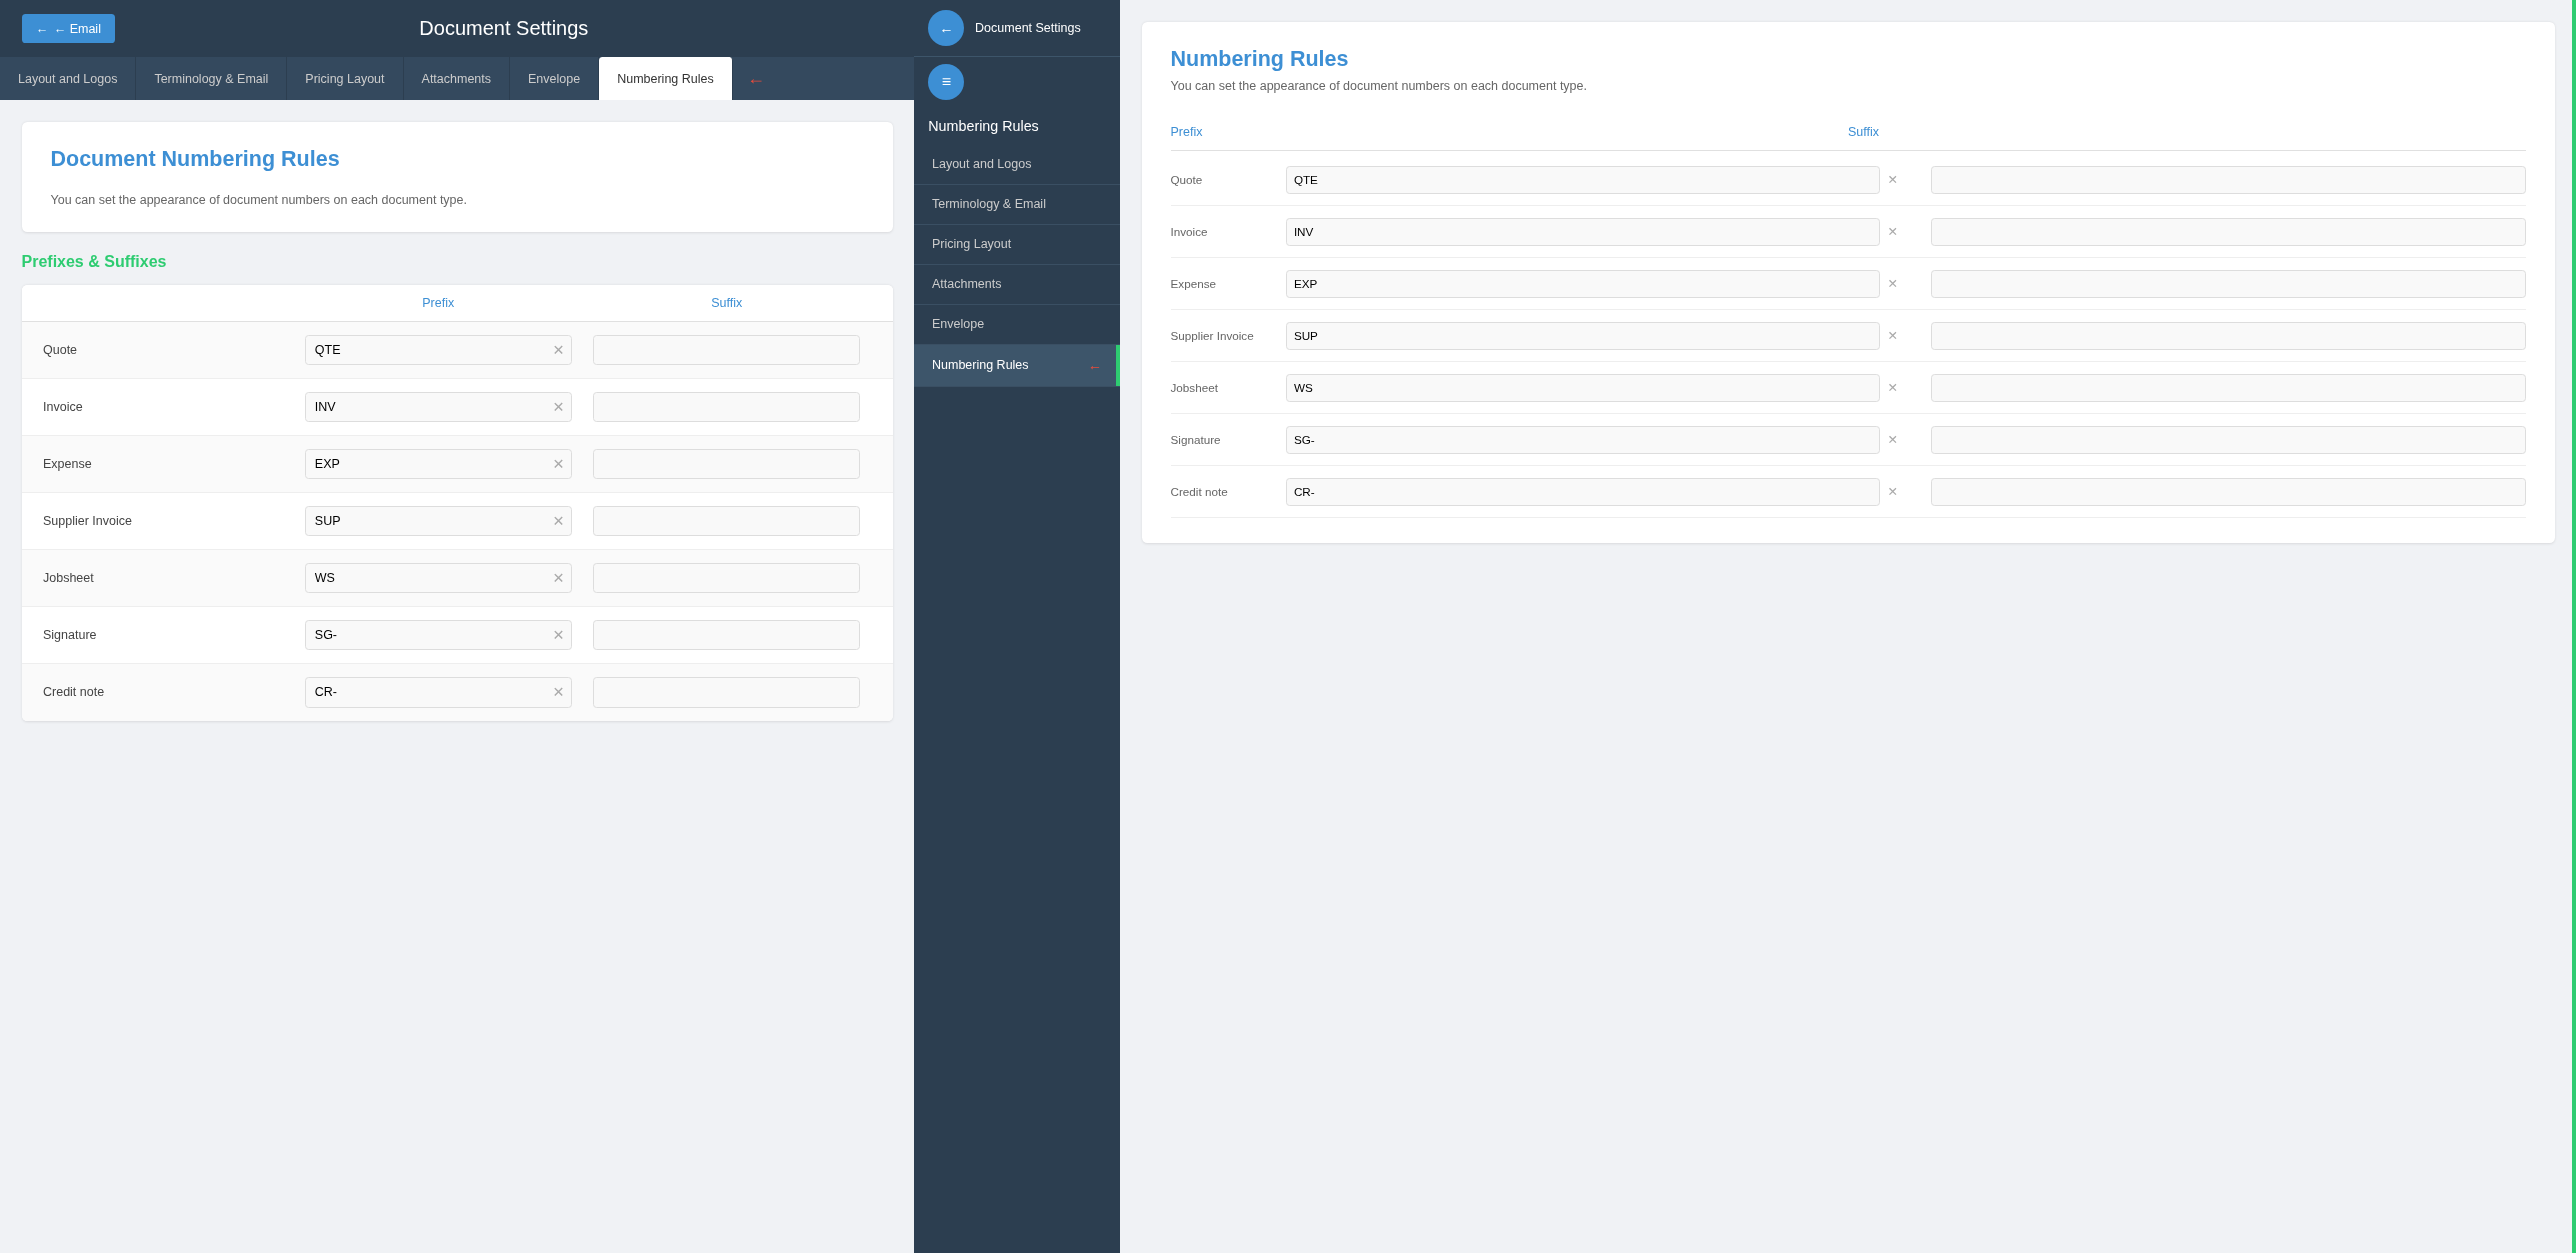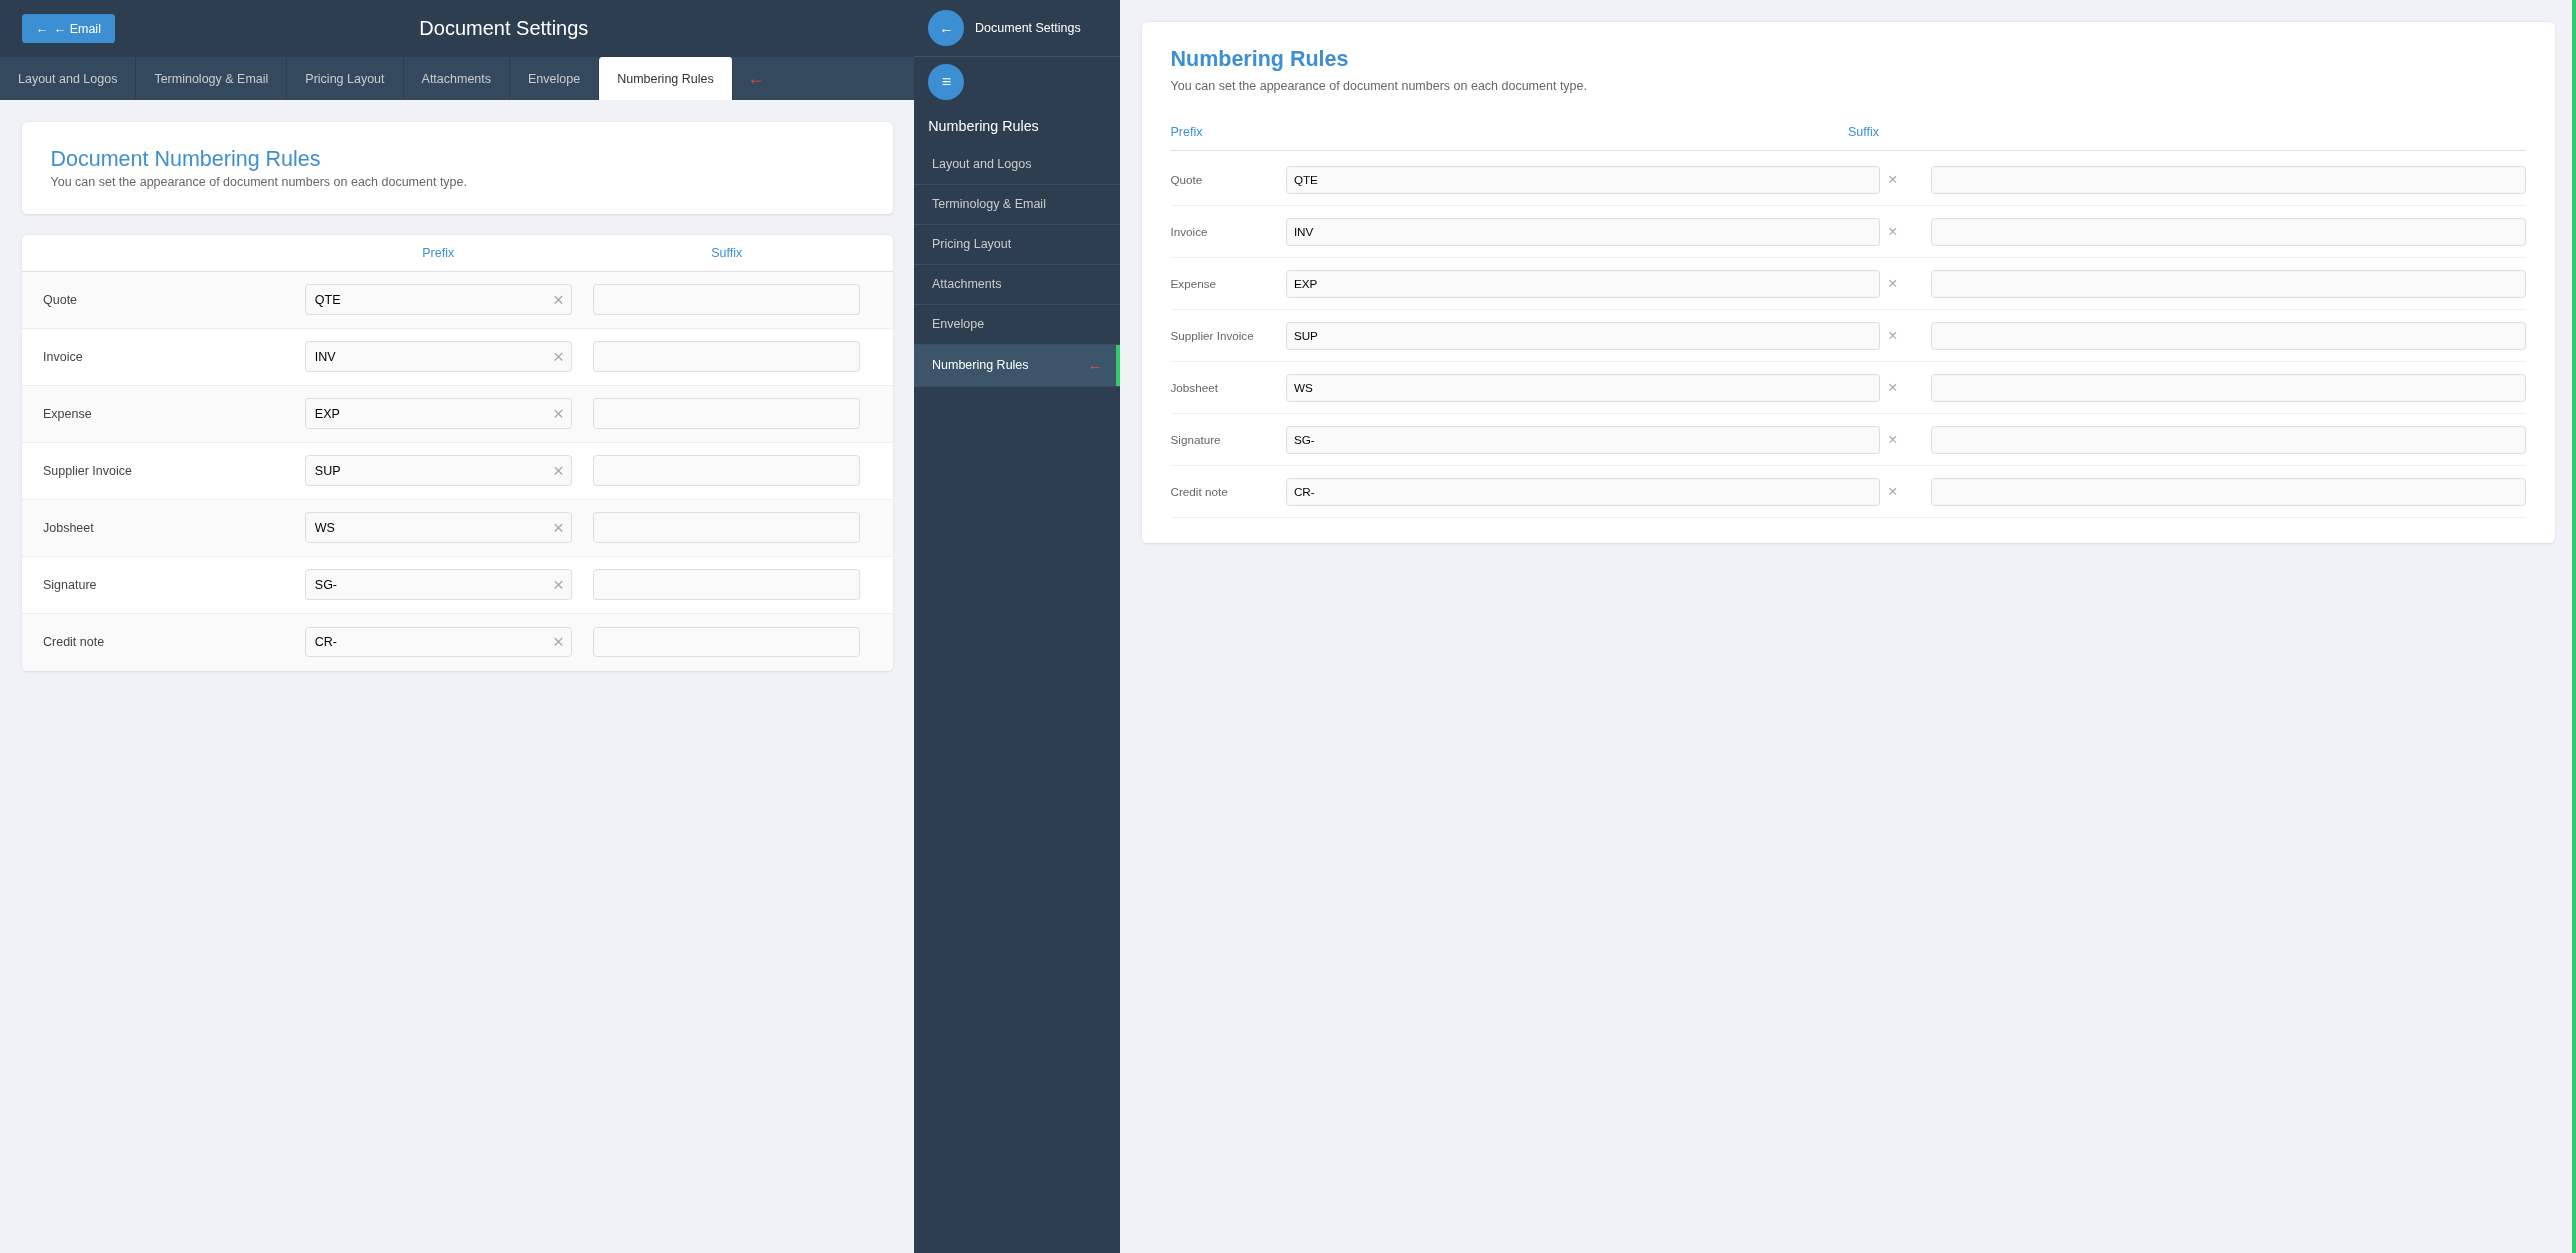--- a/index.html
+++ b/index.html
@@ -15,21 +15,21 @@
     .tab-bar { background: #34495e; display: flex; align-items: stretch; height: 43px; }
     .tab { padding: 0 18px; color: #ccc; font-size: 12.5px; cursor: pointer; display: flex; align-items: center; border-right: 0.9px solid #2c3e50; }
     .tab.active { background: white; color: #333; font-weight: 500; border-radius: 3.6px 3.6px 0 0; }
 
     .tab-arrow { display: flex; align-items: center; padding: 0 14.3px; }
     .arrow-right { color: #e74c3c; font-size: 18px; }
 
     .content-area { flex: 1; background: #f0f2f5; padding: 21.5px; overflow-y: auto; }
 
     .section-card { background: white; border-radius: 5.4px; padding: 25px 29px; margin-bottom: 21.5px; box-shadow: 0 0.9px 2.7px rgba(0,0,0,0.1); }
-    .section-title { font-size: 21.5px; font-weight: 400; color: #3d8fd4; margin-bottom: 3px; }
+    .section-title { font-size: 21.5px; font-weight: 700; color: #3d8fd4; margin-bottom: 21px; }
     .section-subtitle { font-size: 12.5px; color: #666; }
 
     .prefixes-title { font-size: 16px; font-weight: 600; color: #2ecc71; margin-bottom: 14.3px; }
 
     .table-container { background: white; border-radius: 5.4px; box-shadow: 0 0.9px 2.7px rgba(0,0,0,0.1); overflow: hidden; }
 
     .table-header { display: grid; grid-template-columns: 251px 1fr 1fr; padding: 10.8px 21.5px; background: white; border-bottom: 0.9px solid #e0e0e0; }
     .col-header { font-size: 12.5px; font-weight: 500; color: #3d8fd4; }
     .col-header.center { text-align: center; }
 
@@ -117,20 +117,21 @@
   </div>
 
   <div class="content-area">
 
     <div class="section-card">
       <div class="section-title">Document Numbering Rules</div>
       <div class="section-subtitle">You can set the appearance of document numbers on each document type.</div>
     </div>
 
     <div>
+      <div class="prefixes-title">Prefixes &amp; Suffixes</div>
 
       <div class="table-container">
         <div class="table-header">
           <div class="col-header"></div>
           <div class="col-header center">Prefix</div>
           <div class="col-header center">Suffix</div>
         </div>
 
         <div class="table-row">
           <div class="row-label">Quote</div>

